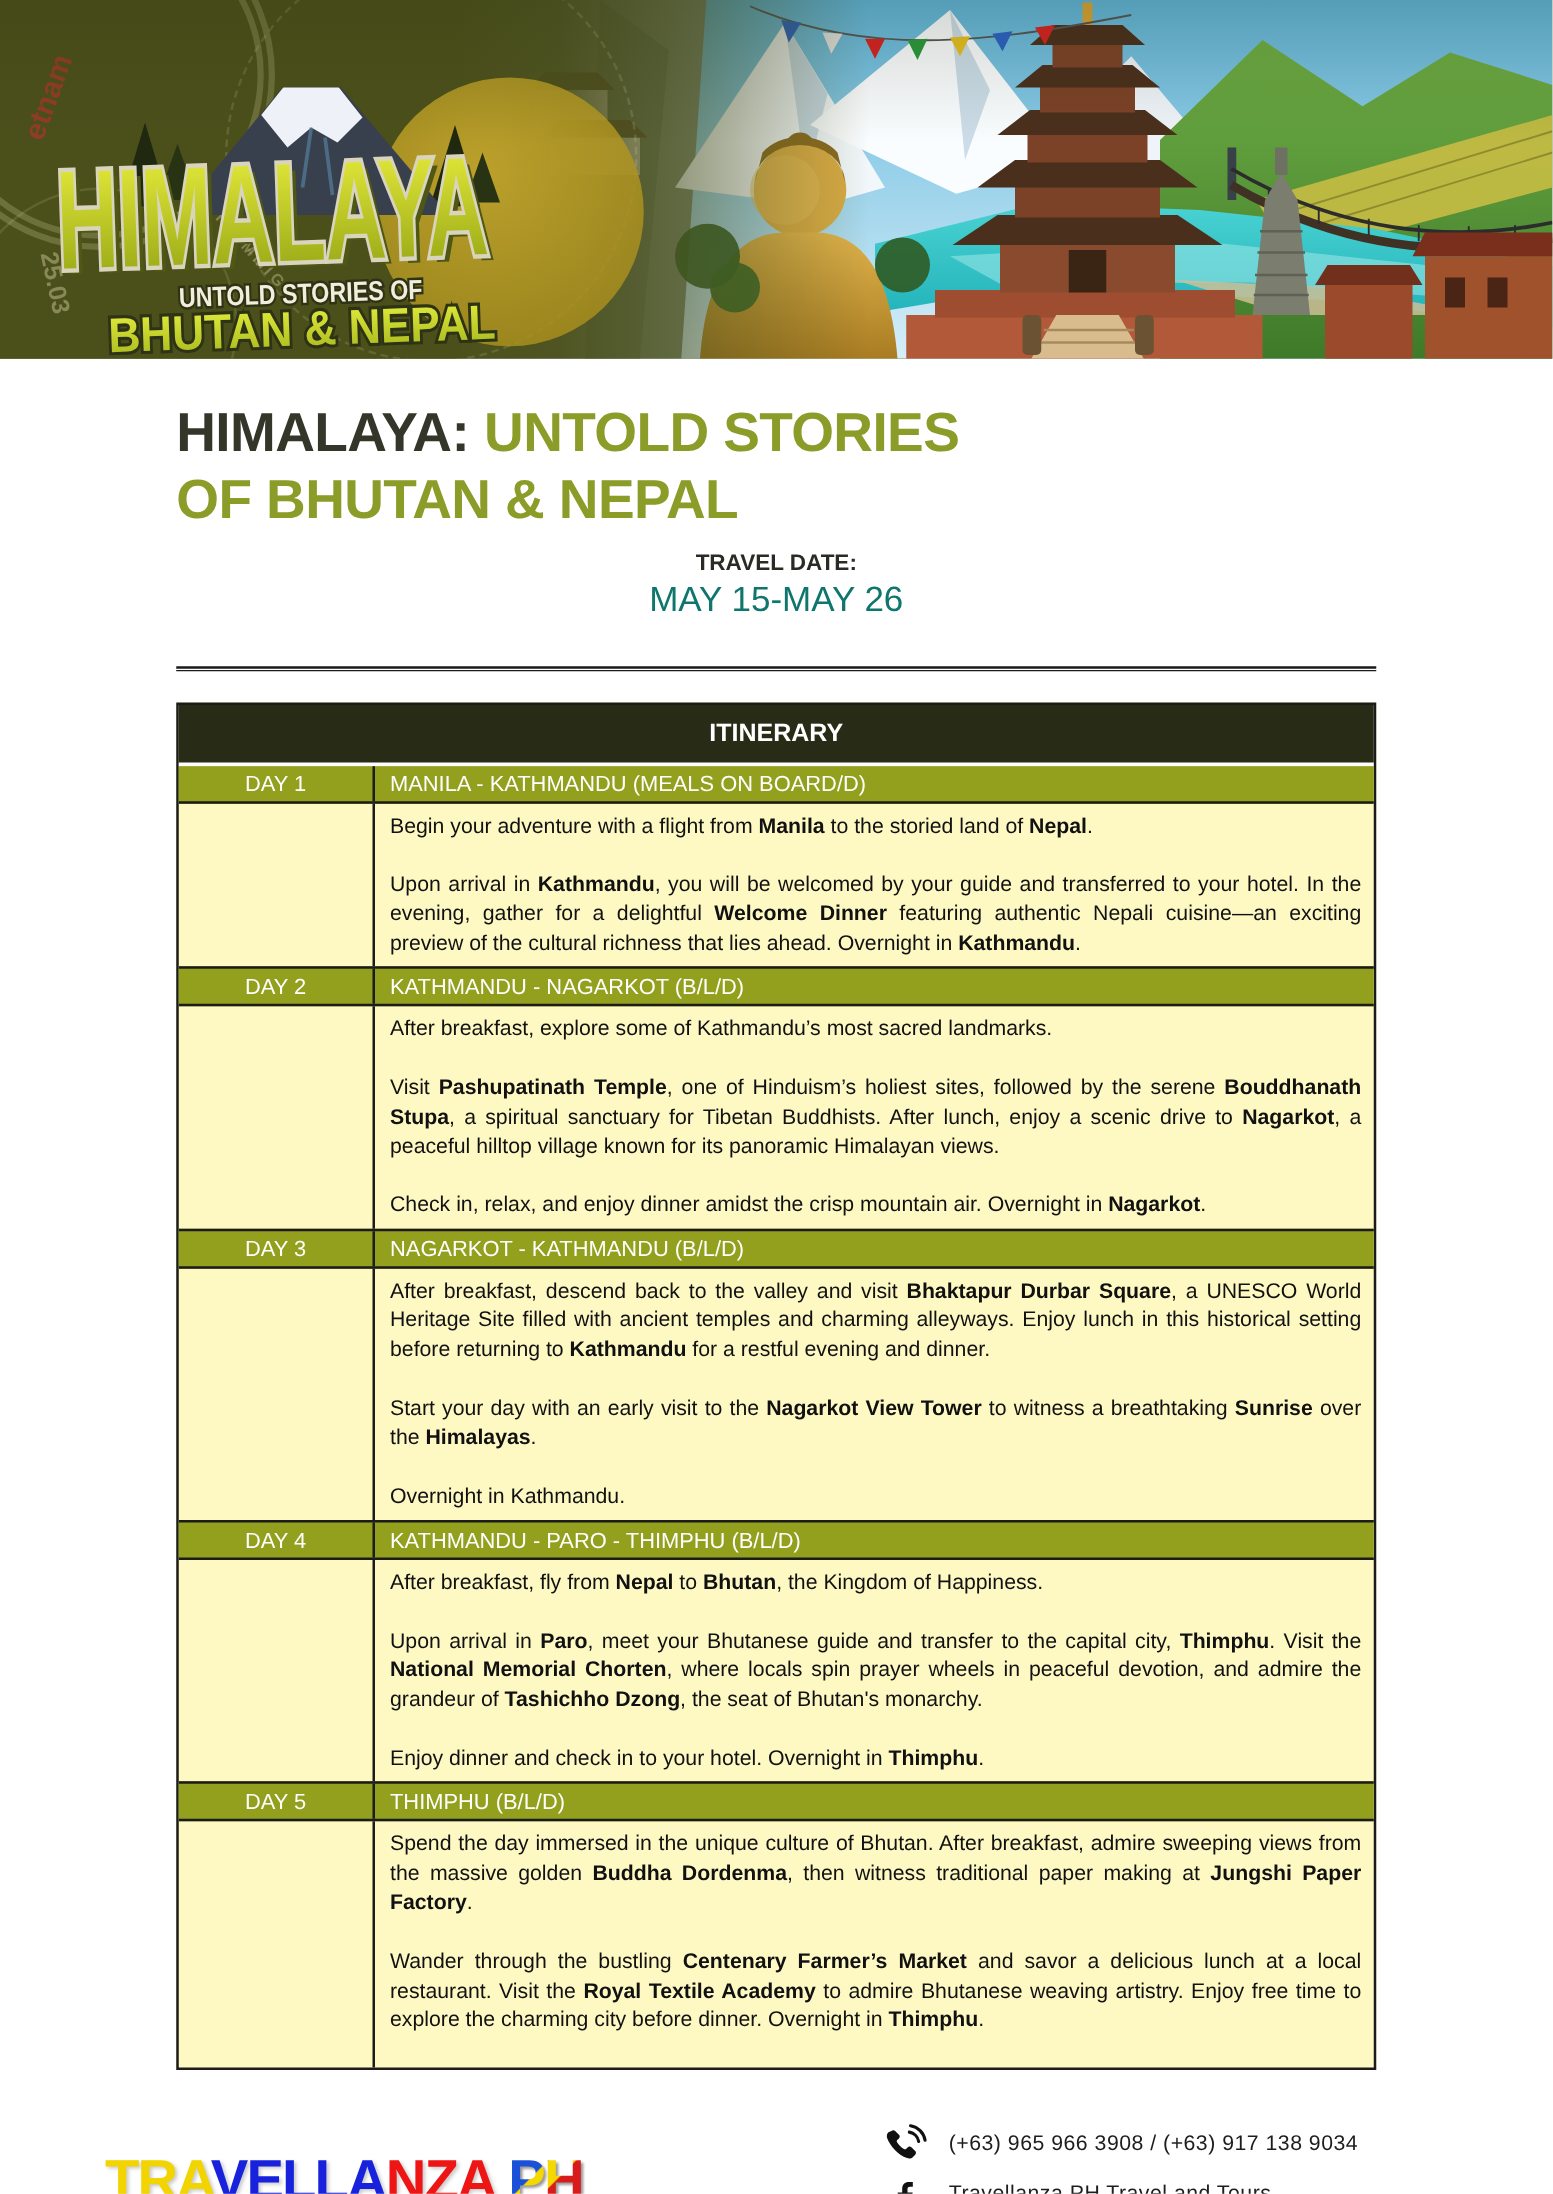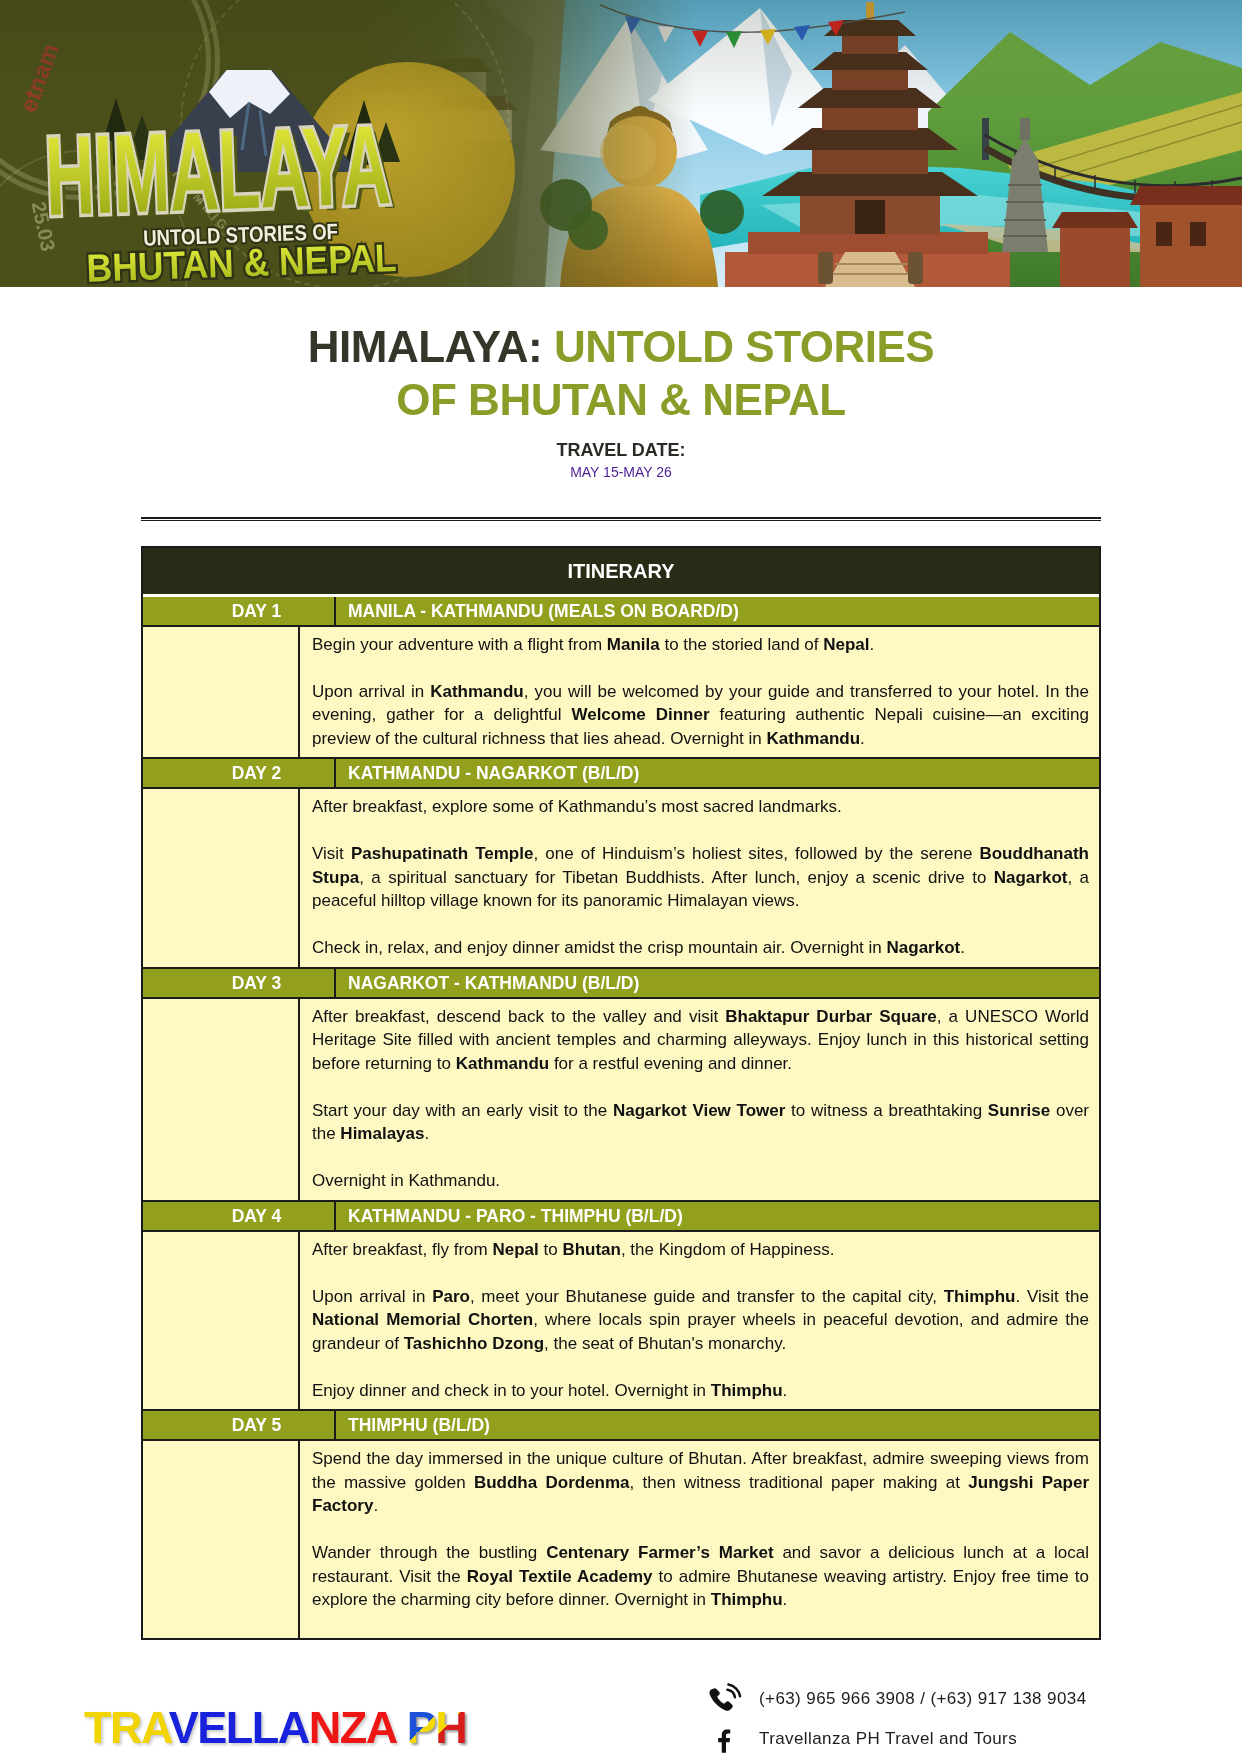--- a/index.html
+++ b/index.html
@@ -22,38 +22,38 @@
   .ring.r2 { left:180px; top:-40px; width:330px; height:330px; border-style:dashed; opacity:.7; }
   .ring.r3 { left:-30px; top:150px; width:220px; height:220px; opacity:.6; }
   .stamp { position:absolute; color:#e4dfae; font-weight:bold; opacity:.35; white-space:nowrap; }
   .stamp.s1 { left:4px; top:64px; color:#c03030; opacity:.6; font-size:24px; transform:rotate(-70deg); }
   .stamp.s2 { left:120px; top:180px; font-size:13px; letter-spacing:3px; transform:rotate(48deg); }
   .stamp.s3 { left:18px; top:215px; font-size:20px; transform:rotate(78deg); opacity:.4; }
   .logo-block { position:absolute; left:34px; top:70px; width:430px; height:215px; z-index:5; }
 
   
   .content { width:960px; margin:0 auto; }
-  h1.page-title { margin-top:34px; text-align:center; font-size:44px; line-height:1.2;
+  h1.page-title { margin-top:34px; font-size:44px; line-height:1.2;
     font-weight:bold; letter-spacing:-0.5px; }
   .t-line { display:block; }
   .t-dark { color:#34362a; }
   .t-green { color:#8c9c29; }
   .t-sp { margin-left:12px; }
   .travel-date { text-align:center; margin-top:13px; }
   .td-label { font-size:18px; font-weight:bold; color:#2b2b25; }
-  .td-value { font-size:14px; color:#4c1d95; margin-top:3px; }
+  .td-value { font-size:28px; color:#0f766e; margin-top:3px; }
   .rule { margin-top:37px; height:4px; border-top:2.5px solid #1a1a1a; border-bottom:1px solid #1a1a1a; }
 
   
   .itinerary { margin-top:25px; border:2.5px solid #1b1b1b; background:#fef9c3; }
   .itin-header { background:#282c16; color:#fff; text-align:center; font-weight:bold;
     font-size:20px; padding:12px 0 11px; border-bottom:3px solid #ffffff; }
   .itin-row { display:grid; grid-template-columns:157px 1fr; }
-  .itin-day-head { background:#92a01e; color:#fff; font-weight:bold; font-size:17.5px;
-    border-top:2px solid #1b1b1b; border-bottom:2px solid #1b1b1b;padding-left:36px; }
+  .itin-day-head { background:#92a01e; color:#fff; font-weight:normal; font-size:17.5px;
+    border-top:2px solid #1b1b1b; border-bottom:2px solid #1b1b1b; }
   .itin-header + div .itin-day-head:first-child { border-top:none; }
   .day-cell { text-align:center; padding:4px 0 3px; border-right:2.5px solid #1b1b1b; }
   .title-cell { padding:4px 10px 3px 12px; }
   .itin-day-body .day-cell-empty { border-right:2.5px solid #1b1b1b; }
   .body-cell { padding:6px 10px 5px 12px; font-size:17px; line-height:23.5px;
     text-align:justify; color:#111; }
   .body-cell p { margin:0 0 23.5px 0; }
   .body-cell p:last-child { margin-bottom:2px; }
   .body-cell .b { font-weight:bold; }
   .itin-day-body:last-child .body-cell { padding-bottom:24px; }

